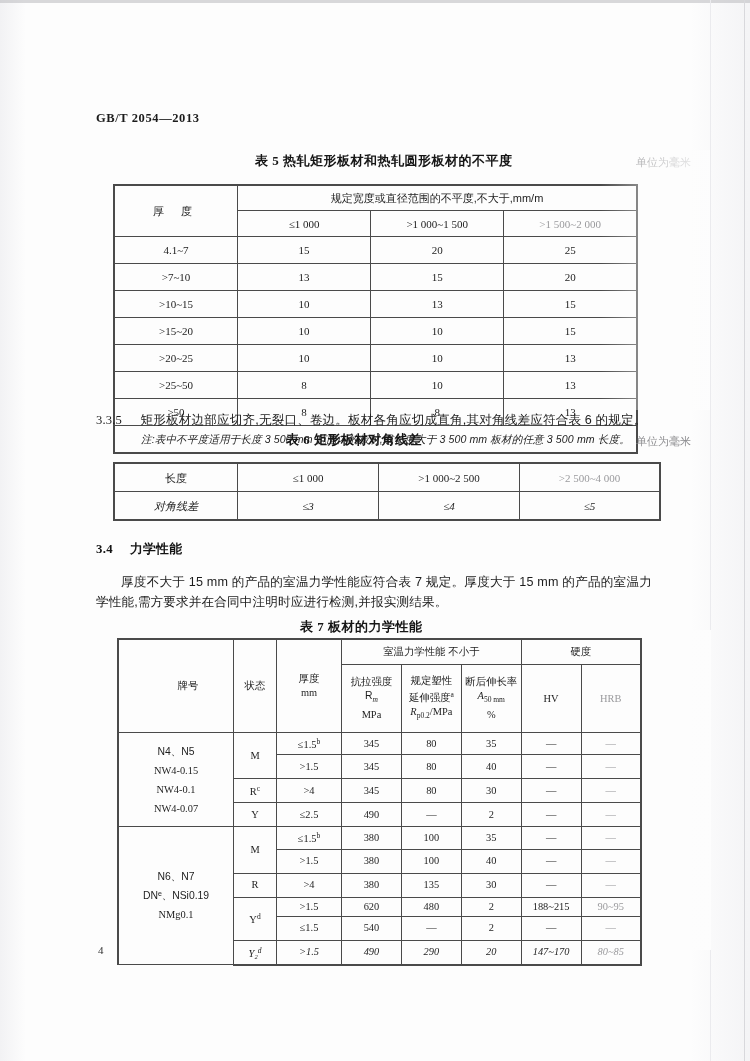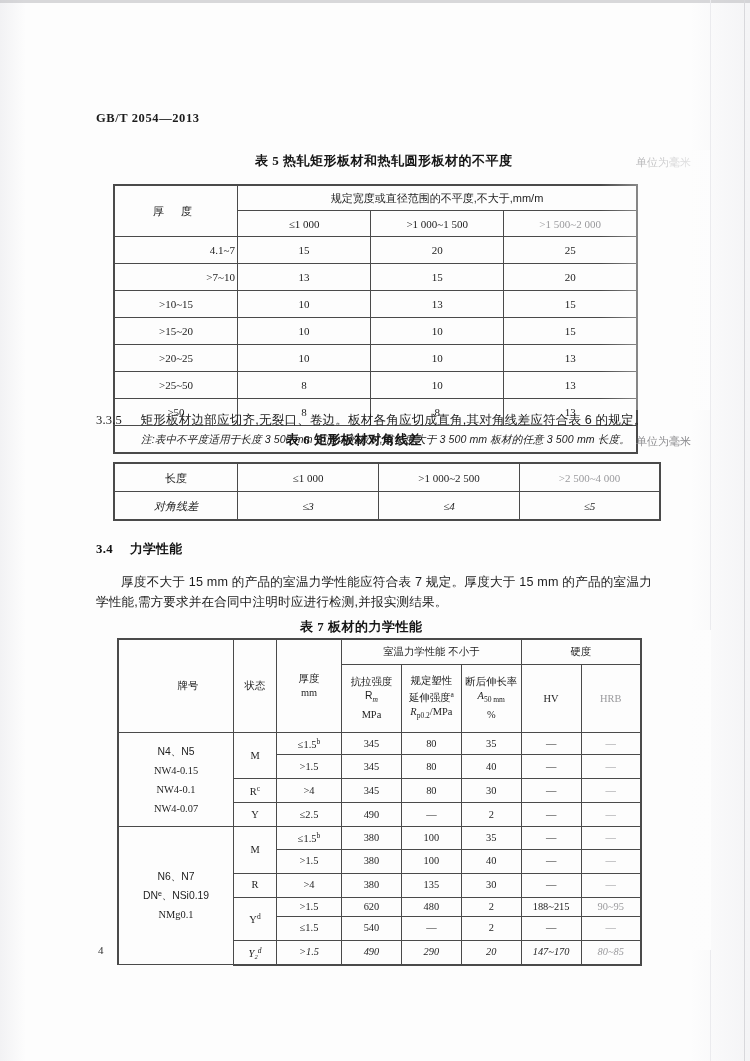--- a/index.html
+++ b/index.html
@@ -187,27 +187,27 @@
         </td>
         <td class="outer-t thick-r cjk" colspan="3" style="height:20px;">规定宽度或直径范围的不平度,不大于,mm/m</td>
       </tr>
       <tr>
         <td class="num" style="width:136px;">≤1 000</td>
         <td class="num" style="width:136px;">&gt;1 000~1 500</td>
         <td class="num thick-r fade-col" style="width:135px;">&gt;1 500~2 000</td>
       </tr>
 
       <tr>
-        <td class="thick-l num" style="height:22px;text-align:right;">4.1~7</td>
+        <td class="thick-l num" style="height:22px;">4.1~7</td>
         <td class="num">15</td>
         <td class="num">20</td>
         <td class="num thick-r">25</td>
       </tr>
       <tr>
-        <td class="thick-l num" style="height:22px;text-align:right;">&gt;7~10</td>
+        <td class="thick-l num" style="height:22px;">&gt;7~10</td>
         <td class="num">13</td>
         <td class="num">15</td>
         <td class="num thick-r">20</td>
       </tr>
       <tr>
         <td class="thick-l num" style="height:22px;">&gt;10~15</td>
         <td class="num">10</td>
         <td class="num">13</td>
         <td class="num thick-r">15</td>
       </tr>

